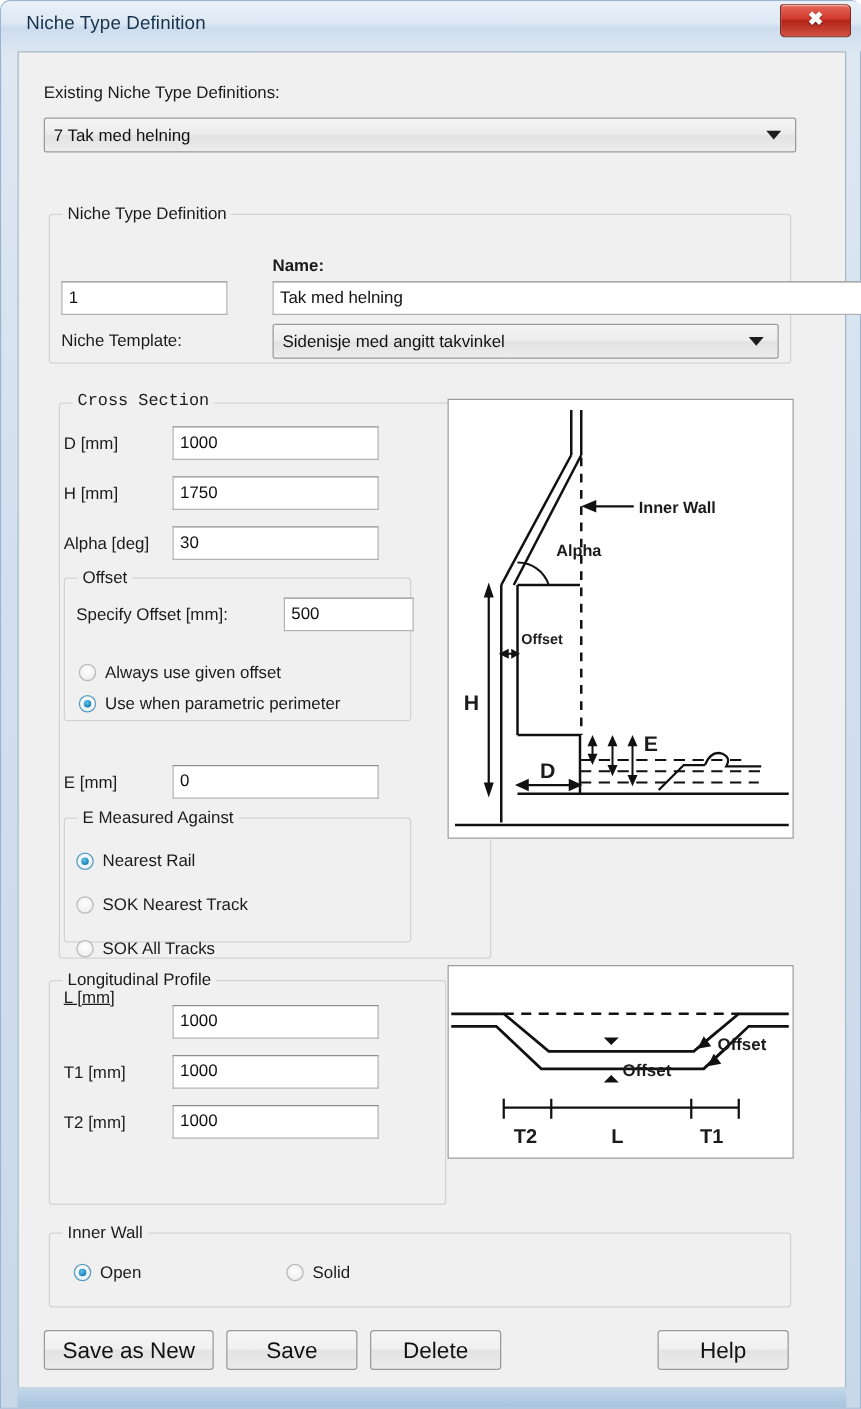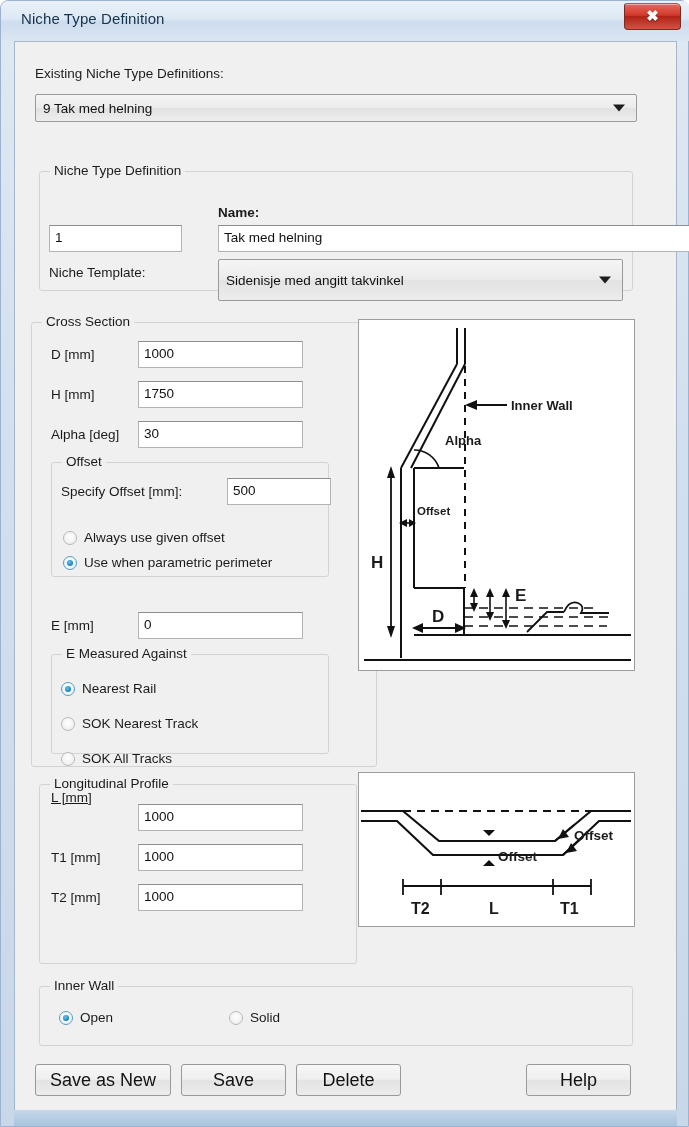--- a/index.html
+++ b/index.html
@@ -228,41 +228,41 @@
     <div class="title-text">Niche Type Definition</div>
     <div class="close-btn">
       <div class="close-glyph">✖</div>
     </div>
   </div>
 
   <div class="client">
 
     <div class="lbl" style="left:20px; top:24px;">Existing Niche Type Definitions:</div>
     <div class="combo" style="left:20px; top:52px; width:602px; height:28px;">
-      <span class="combo-text">9 Tak med helning</span>
+      <span class="combo-text">7 Tak med helning</span>
       <span class="combo-arrow"></span>
     </div>
 
     <div class="group" style="left:24px; top:129px; width:594px; height:120px;">
       <span class="group-title">Niche Type Definition</span>
     </div>
 
     <div class="lbl" style="left:34px; top:147px;margin-top:40px;">No:</div>
     <div class="textbox" style="left:34px; top:183px; width:133px; height:27px;">1</div>
 
     <div class="lbl" style="left:203px; top:163px;font-weight:bold;">Name:</div>
     <div class="textbox" style="left:203px; top:183px; width:479px; height:27px;">Tak med helning</div>
 
     <div class="lbl" style="left:34px; top:223px;">Niche Template:</div>
-    <div class="combo" style="left:203px; top:217px; width:405px; height:42px;">
+    <div class="combo" style="left:203px; top:217px; width:405px; height:28px;">
       <span class="combo-text">Sidenisje med angitt takvinkel</span>
       <span class="combo-arrow"></span>
     </div>
 
-    <div class="group" style="left:16px; top:280px; width:346px; height:445px;">
+    <div class="group" style="left:32px; top:280px; width:346px; height:445px;font-family:Liberation Mono, monospace;">
       <span class="group-title">Cross Section</span>
     </div>
 
     <div class="lbl" style="left:36px; top:305px;">D [mm]</div>
     <div class="textbox" style="left:123px; top:299px; width:165px; height:27px;">1000</div>
 
     <div class="lbl" style="left:36px; top:345px;">H [mm]</div>
     <div class="textbox" style="left:123px; top:339px; width:165px; height:27px;">1750</div>
 
     <div class="lbl" style="left:36px; top:385px;">Alpha [deg]</div>

